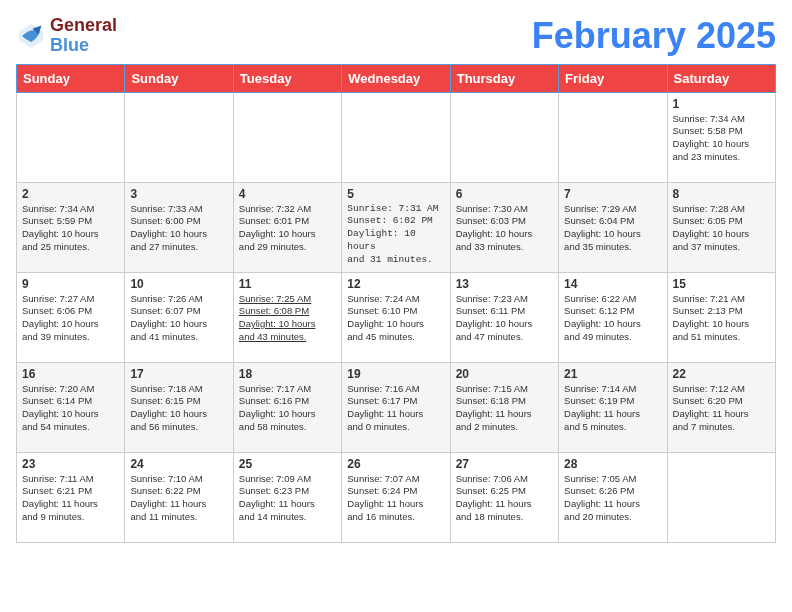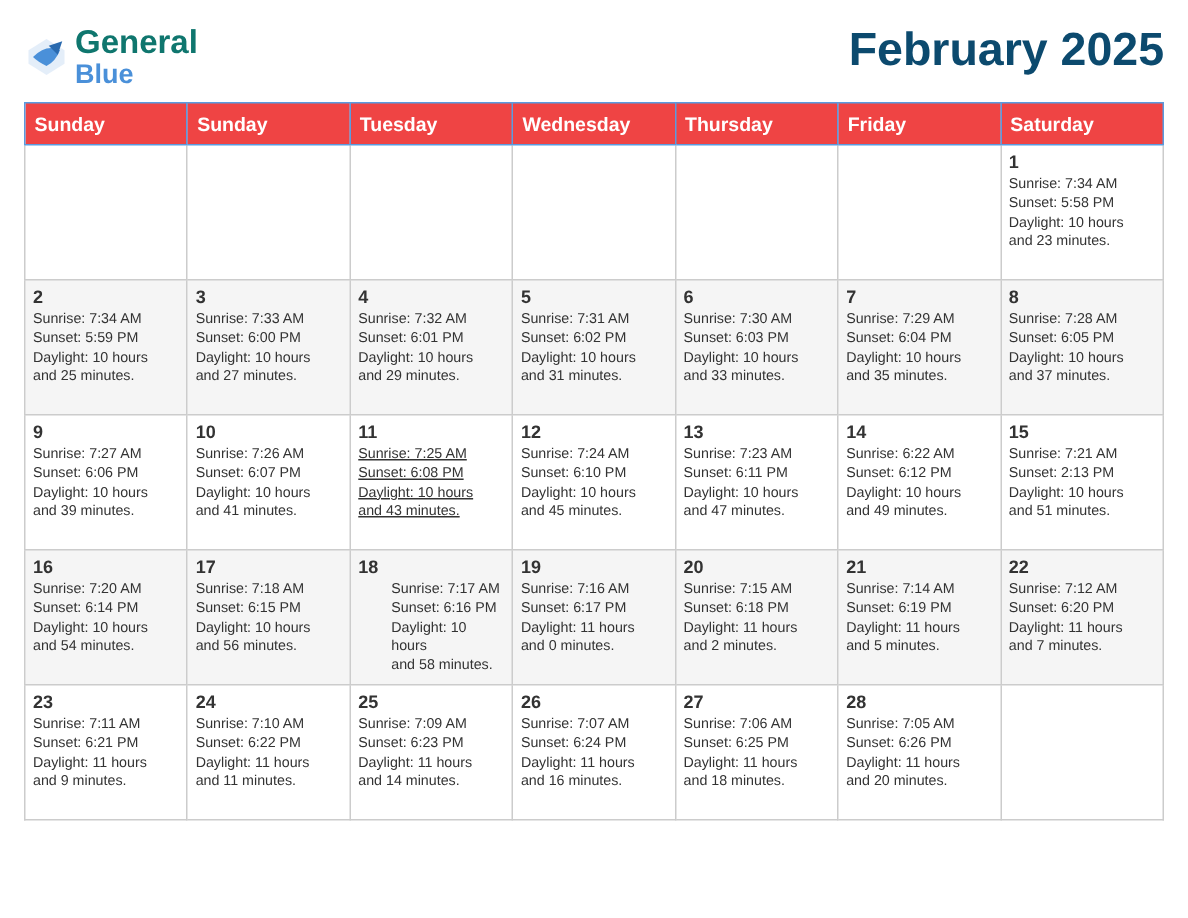--- a/index.html
+++ b/index.html
@@ -20,40 +20,40 @@
       display: flex;
       align-items: center;
       gap: 4px;
     }
     .logo-text {
       display: flex;
       flex-direction: column;
       line-height: 1.1;
     }
     .logo-general {
-      font-size: 22px;
-      font-weight: bold;
-      color: #0f766e;
+      font-size: 18px;
+      font-weight: bold;
+      color: #7f1d1d;
     }
     .logo-blue {
       font-size: 18px;
       font-weight: bold;
       color: #4a90d9;
     }
     .logo-icon {
       width: 30px;
       height: 30px;
     }
     .title-block {
       text-align: right;
     }
     .month-title {
-      font-size: 31px;
-      font-weight: bold;
-      color: #0c4a6e;
+      font-size: 36px;
+      font-weight: bold;
+      color: #3b82f6;
       line-height: 1.1;
     }
     .location {
       font-size: 14px;
       color: #555;
     }
     .calendar {
       width: 100%;
       border-collapse: collapse;
       border: 1px solid #ccc;
@@ -161,21 +161,21 @@
         </td>
         <td>
           <span class="day-num">4</span>
           <div class="day-info" style="white-space: pre-line;">Sunrise: 7:32 AM
 Sunset: 6:01 PM
 Daylight: 10 hours
 and 29 minutes.</div>
         </td>
         <td>
           <span class="day-num">5</span>
-          <div class="day-info" style="white-space: pre-line;">Sunrise: 7:31 AM
+          <div class="day-info" style="white-space: pre-line; font-family: Liberation Mono, monospace;">Sunrise: 7:31 AM
 Sunset: 6:02 PM
 Daylight: 10 hours
 and 31 minutes.</div>
         </td>
         <td>
           <span class="day-num">6</span>
           <div class="day-info" style="white-space: pre-line;">Sunrise: 7:30 AM
 Sunset: 6:03 PM
 Daylight: 10 hours
 and 33 minutes.</div>
@@ -256,21 +256,21 @@
         </td>
         <td>
           <span class="day-num">17</span>
           <div class="day-info" style="white-space: pre-line;">Sunrise: 7:18 AM
 Sunset: 6:15 PM
 Daylight: 10 hours
 and 56 minutes.</div>
         </td>
         <td>
           <span class="day-num">18</span>
-          <div class="day-info" style="white-space: pre-line; margin-left: 22px;">Sunrise: 7:17 AM
+          <div class="day-info" style="white-space: pre-line;">Sunrise: 7:17 AM
 Sunset: 6:16 PM
 Daylight: 10 hours
 and 58 minutes.</div>
         </td>
         <td>
           <span class="day-num">19</span>
           <div class="day-info" style="white-space: pre-line;">Sunrise: 7:16 AM
 Sunset: 6:17 PM
 Daylight: 11 hours
 and 0 minutes.</div>

